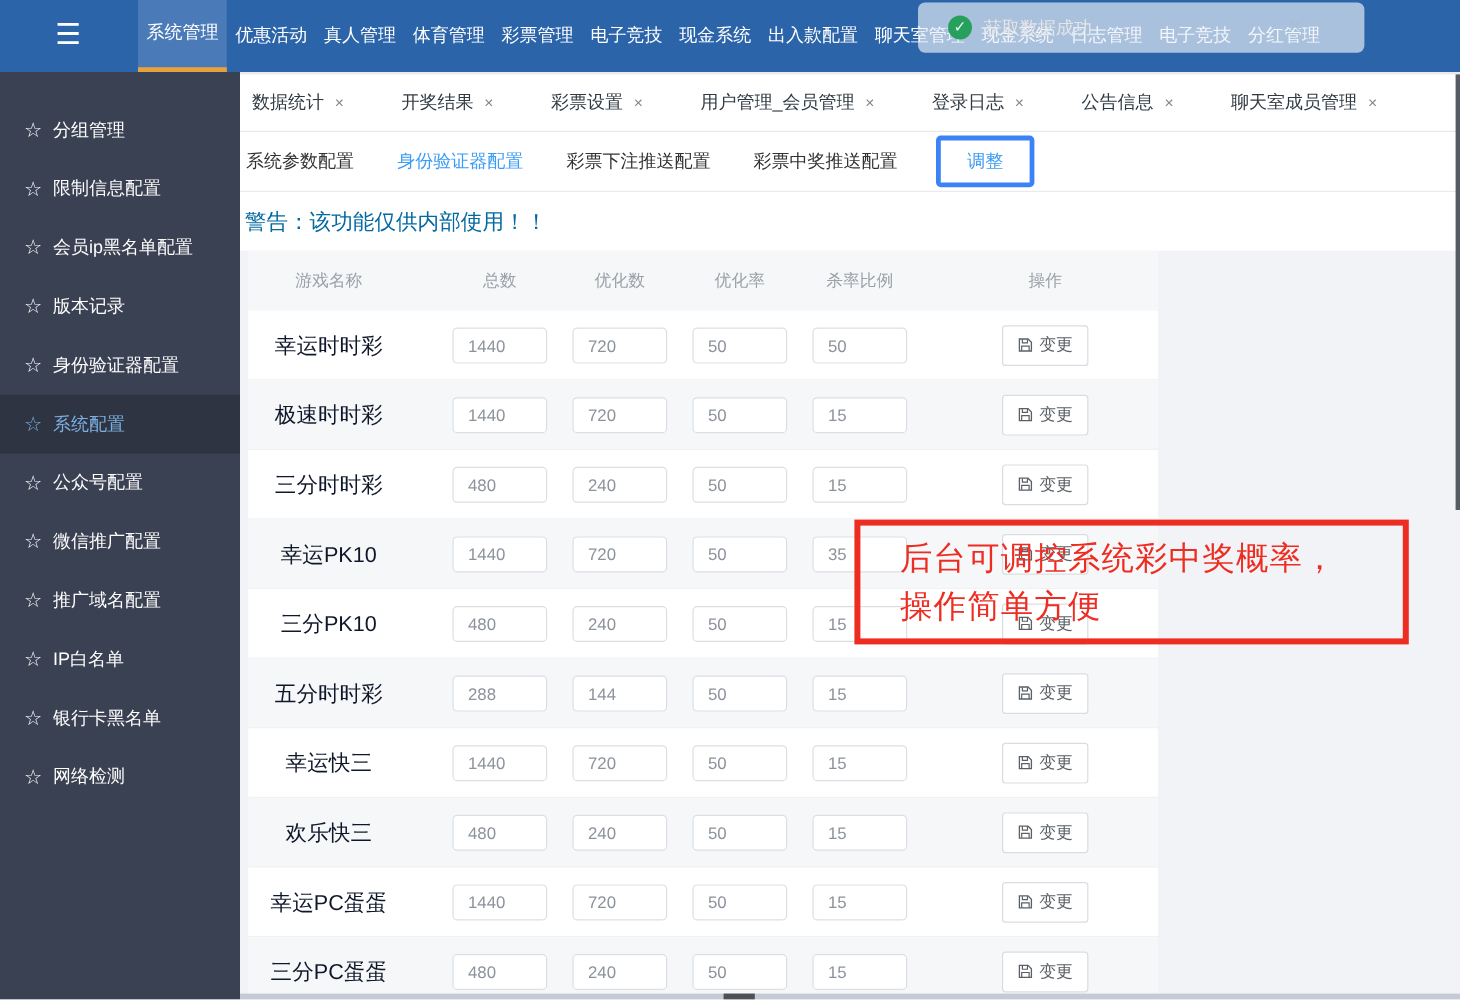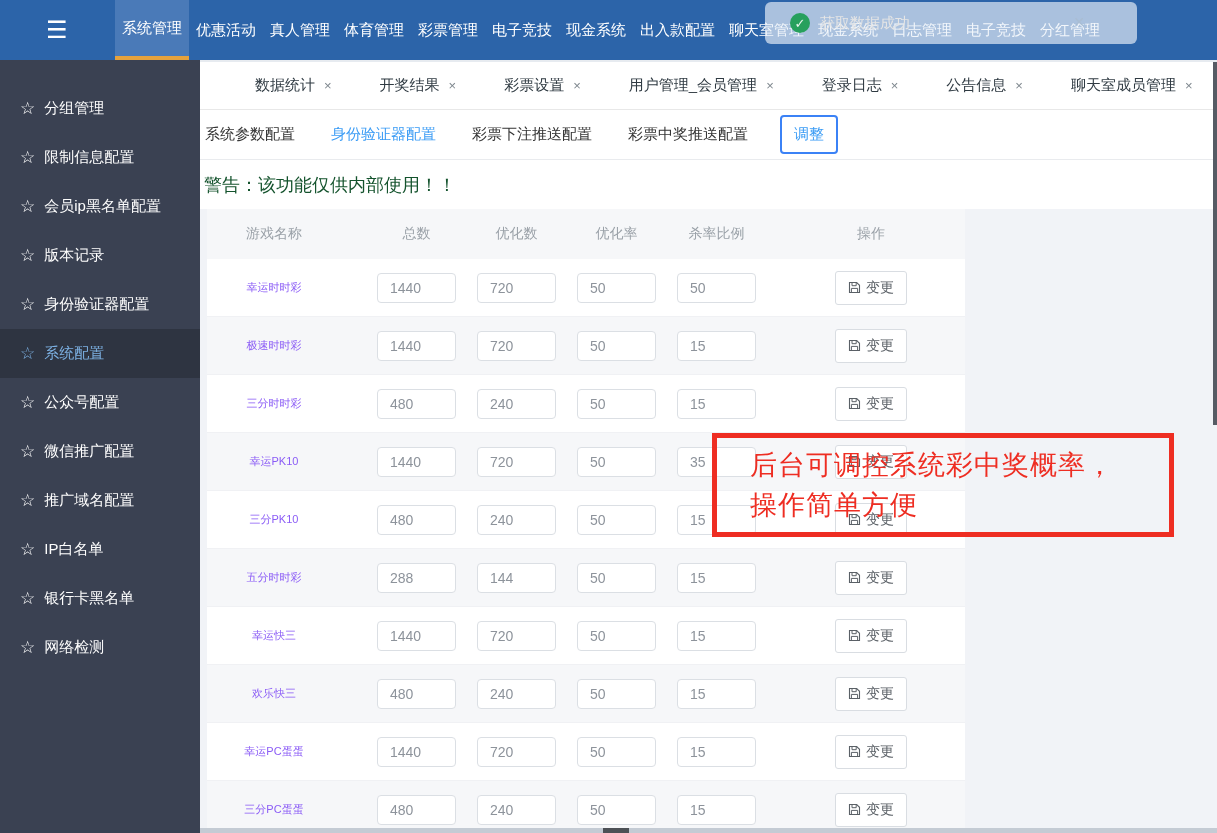--- a/index.html
+++ b/index.html
@@ -22,39 +22,39 @@
   .toast-close{position:absolute;right:52px;top:13px;color:#a9bdd3;font-size:14px;cursor:pointer;line-height:14px;}
   
   .main{display:flex;height:773px;}
   .sidebar{width:200px;background:#3a4152;padding-top:24px;box-sizing:border-box;flex-shrink:0;}
   .side-item{height:49px;display:flex;align-items:center;padding-left:20px;color:#fdfdfd;font-size:15px;cursor:pointer;}
   .side-item .star{font-size:17px;margin-right:9px;}
   .side-item.active{background:#2e3441;color:#7cb0e2;}
   .content{flex:1;display:flex;flex-direction:column;background:#f1f3f7;position:relative;overflow:hidden;min-width:0;}
   
   .tabbar{height:50px;background:#fff;border-top:2px solid #e7ebf0;border-bottom:1px solid #e8e8e8;
-    display:flex;align-items:center;padding-left:45px;box-sizing:border-box;flex-shrink:0;white-space:nowrap;overflow:hidden;}
+    display:flex;align-items:center;box-sizing:border-box;flex-shrink:0;white-space:nowrap;overflow:hidden;}
   .tab{display:flex;align-items:center;margin-right:28px;font-size:15px;color:#2f3a42;cursor:pointer;padding:0 10px;flex-shrink:0;}
   .tab .x{margin-left:9px;color:#7d868d;font-size:13px;}
   
   .subtabbar{height:50px;background:#fff;border-bottom:1px solid #e9ebee;display:flex;align-items:center;
     padding-left:5px;box-sizing:border-box;flex-shrink:0;}
   .subtab{font-size:15px;color:#333;margin-right:36px;cursor:pointer;}
   .subtab.active{color:#3b9cf5;}
-  .subtab.boxed{color:#3b9cf5;border:2px solid #3b82f6;border-radius:4px;padding:8px 12px;margin-left:-4px;}
-  
-  .warnbar{background:#fff;padding:13px 0 12px 4px;font-size:18px;color:#14532d;flex-shrink:0;}
+  .subtab.boxed{color:#3b9cf5;border:4px solid #3b82f6;border-radius:4px;padding:8px 22px;margin-left:-4px;}
+  
+  .warnbar{background:#fff;padding:13px 0 12px 4px;font-size:18px;color:#0369a1;flex-shrink:0;}
   
   .table-wrap{flex:1;background:#f1f3f7;padding-left:7px;display:flex;min-height:0;}
   .table-card{width:758px;background:#fff;flex-shrink:0;}
   .thead,.trow{display:grid;grid-template-columns:170px 100px 100px 100px 100px 1fr;align-items:center;}
   .thead{height:50px;background:#f6f7f9;color:#9aa1a8;font-size:14px;}
   .trow{height:57px;border-bottom:1px solid #f0f1f4;background:#fff;}
   .trow.alt{background:#f6f7f9;}
-  .cell.name,.hcell.name{text-align:center;padding-right:36px;color:#8b5cf6;font-size:11px;}
+  .cell.name,.hcell.name{text-align:center;padding-right:36px;color:#0f172a;font-size:18px;}
   .hcell.name{color:#9aa1a8;font-size:14px;}
   .hcell.num{width:79px;text-align:center;}
   .hcell.action,.cell.action{text-align:center;}
   .num-input{width:79px;height:30px;box-sizing:border-box;border:1px solid #dbdfe4;border-radius:4px;background:#fff;
     color:#8d939b;font-size:14px;padding:0 0 0 12px;font-family:inherit;outline:none;}
   .change-btn{display:inline-flex;align-items:center;gap:5px;background:#fff;border:1px solid #d9dde2;border-radius:3px;
     padding:7px 12px;font-size:14px;color:#5a6066;cursor:pointer;font-family:inherit;}
   
   .annotation{position:absolute;left:712px;top:433px;width:462px;height:104px;border:5px solid #ee2d22;
     box-sizing:border-box;z-index:50;padding:7px 0 0 33px;background:transparent;}

